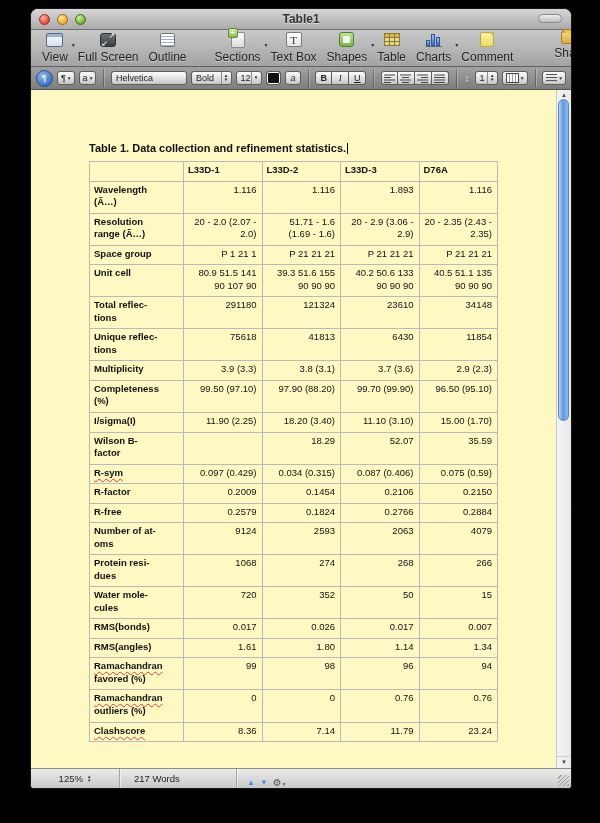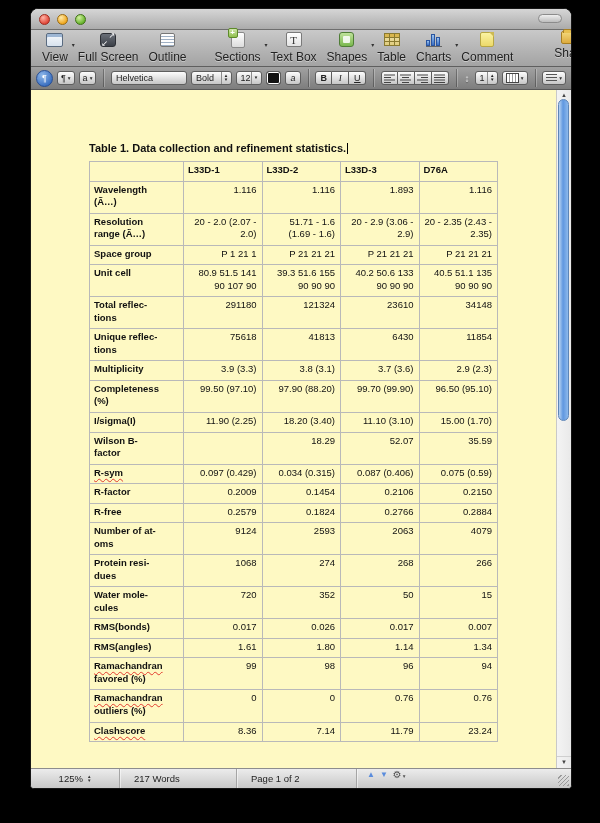--- a/index.html
+++ b/index.html
@@ -122,21 +122,21 @@
   
   .scrollbar{flex:0 0 15px;border-left:1px solid #c9c9c9;background:linear-gradient(90deg,#f4f4f4,#e9e9e9);
     position:relative;box-sizing:border-box;}
   .sb-up,.sb-down{position:absolute;left:0;right:0;height:11px;text-align:center;font-size:6px;color:#444;line-height:11px;}
   .sb-up{top:0;} .sb-down{bottom:0;border-top:1px solid #cfcfcf;}
   .sb-thumb{position:absolute;left:1px;width:11px;top:9px;height:322px;border-radius:6px;
     background:linear-gradient(90deg,#b9d4f2,#5f97e0 45%,#8db9ec);border:1px solid #5c85b8;box-sizing:border-box;}
 
   
   .statusbar{height:19px;flex:0 0 auto;background:linear-gradient(#ececec,#c8c8c8);
-    border-top:1px solid #8d8d8d;display:flex;align-items:flex-start;font-size:9.5px;color:#222;position:relative;}
+    border-top:1px solid #8d8d8d;display:flex;align-items:flex-end;font-size:9.5px;color:#222;position:relative;}
   .st-seg{display:flex;align-items:center;height:100%;border-right:1px solid #a5a5a5;box-shadow:1px 0 0 rgba(255,255,255,.5);}
   .seg-zoom{width:88px;justify-content:center;gap:4px;}
   .seg-words{width:117px;padding-left:14px;box-sizing:border-box;}
   .seg-page{width:120px;padding-left:14px;box-sizing:border-box;}
   .st-stepper{display:flex;flex-direction:column;font-size:4.5px;line-height:4px;color:#333;}
   .st-nav{display:flex;align-items:center;gap:5px;margin-left:10px;}
   .tri{font-size:8px;color:#5b8ddd;}
   .gear{font-size:10px;color:#555;}
   .gear-arrow{font-size:5.5px;color:#555;margin-left:1px;}
   .grip{position:absolute;right:2px;bottom:2px;width:11px;height:11px;
@@ -146,20 +146,21 @@
 <body>
 
 <div class="window">
 
   <div class="titlebar">
     <div class="lights">
       <div class="light red"></div>
       <div class="light yellow"></div>
       <div class="light green"></div>
     </div>
+    <div class="title">Table1</div>
     <div class="pill"></div>
   </div>
 
   <div class="toolbar">
       <div class="tb-item">
         <div class="tb-iconwrap">
           <div class="ic i-view"></div>
         </div>
         <span class="tb-arrow">▾</span>
         <div class="tb-label">View</div>
@@ -523,23 +524,20 @@
     <div class="st-seg seg-zoom">
       <span>125%</span>
       <span class="st-stepper">
           <span>▲</span>
           <span>▼</span>
         </span>
     </div>
     <div class="st-seg seg-words">
       <span>217 Words</span>
     </div>
-    <div class="st-seg seg-page">
-      <span>Page 1 of 2</span>
-    </div>
     <div class="st-nav">
       <span class="tri">▲</span>
       <span class="tri">▼</span>
       <span class="gear">⚙<span class="gear-arrow">▾</span></span>
     </div>
     <div class="grip"></div>
   </div>
 </div>
 
 </body></html>

